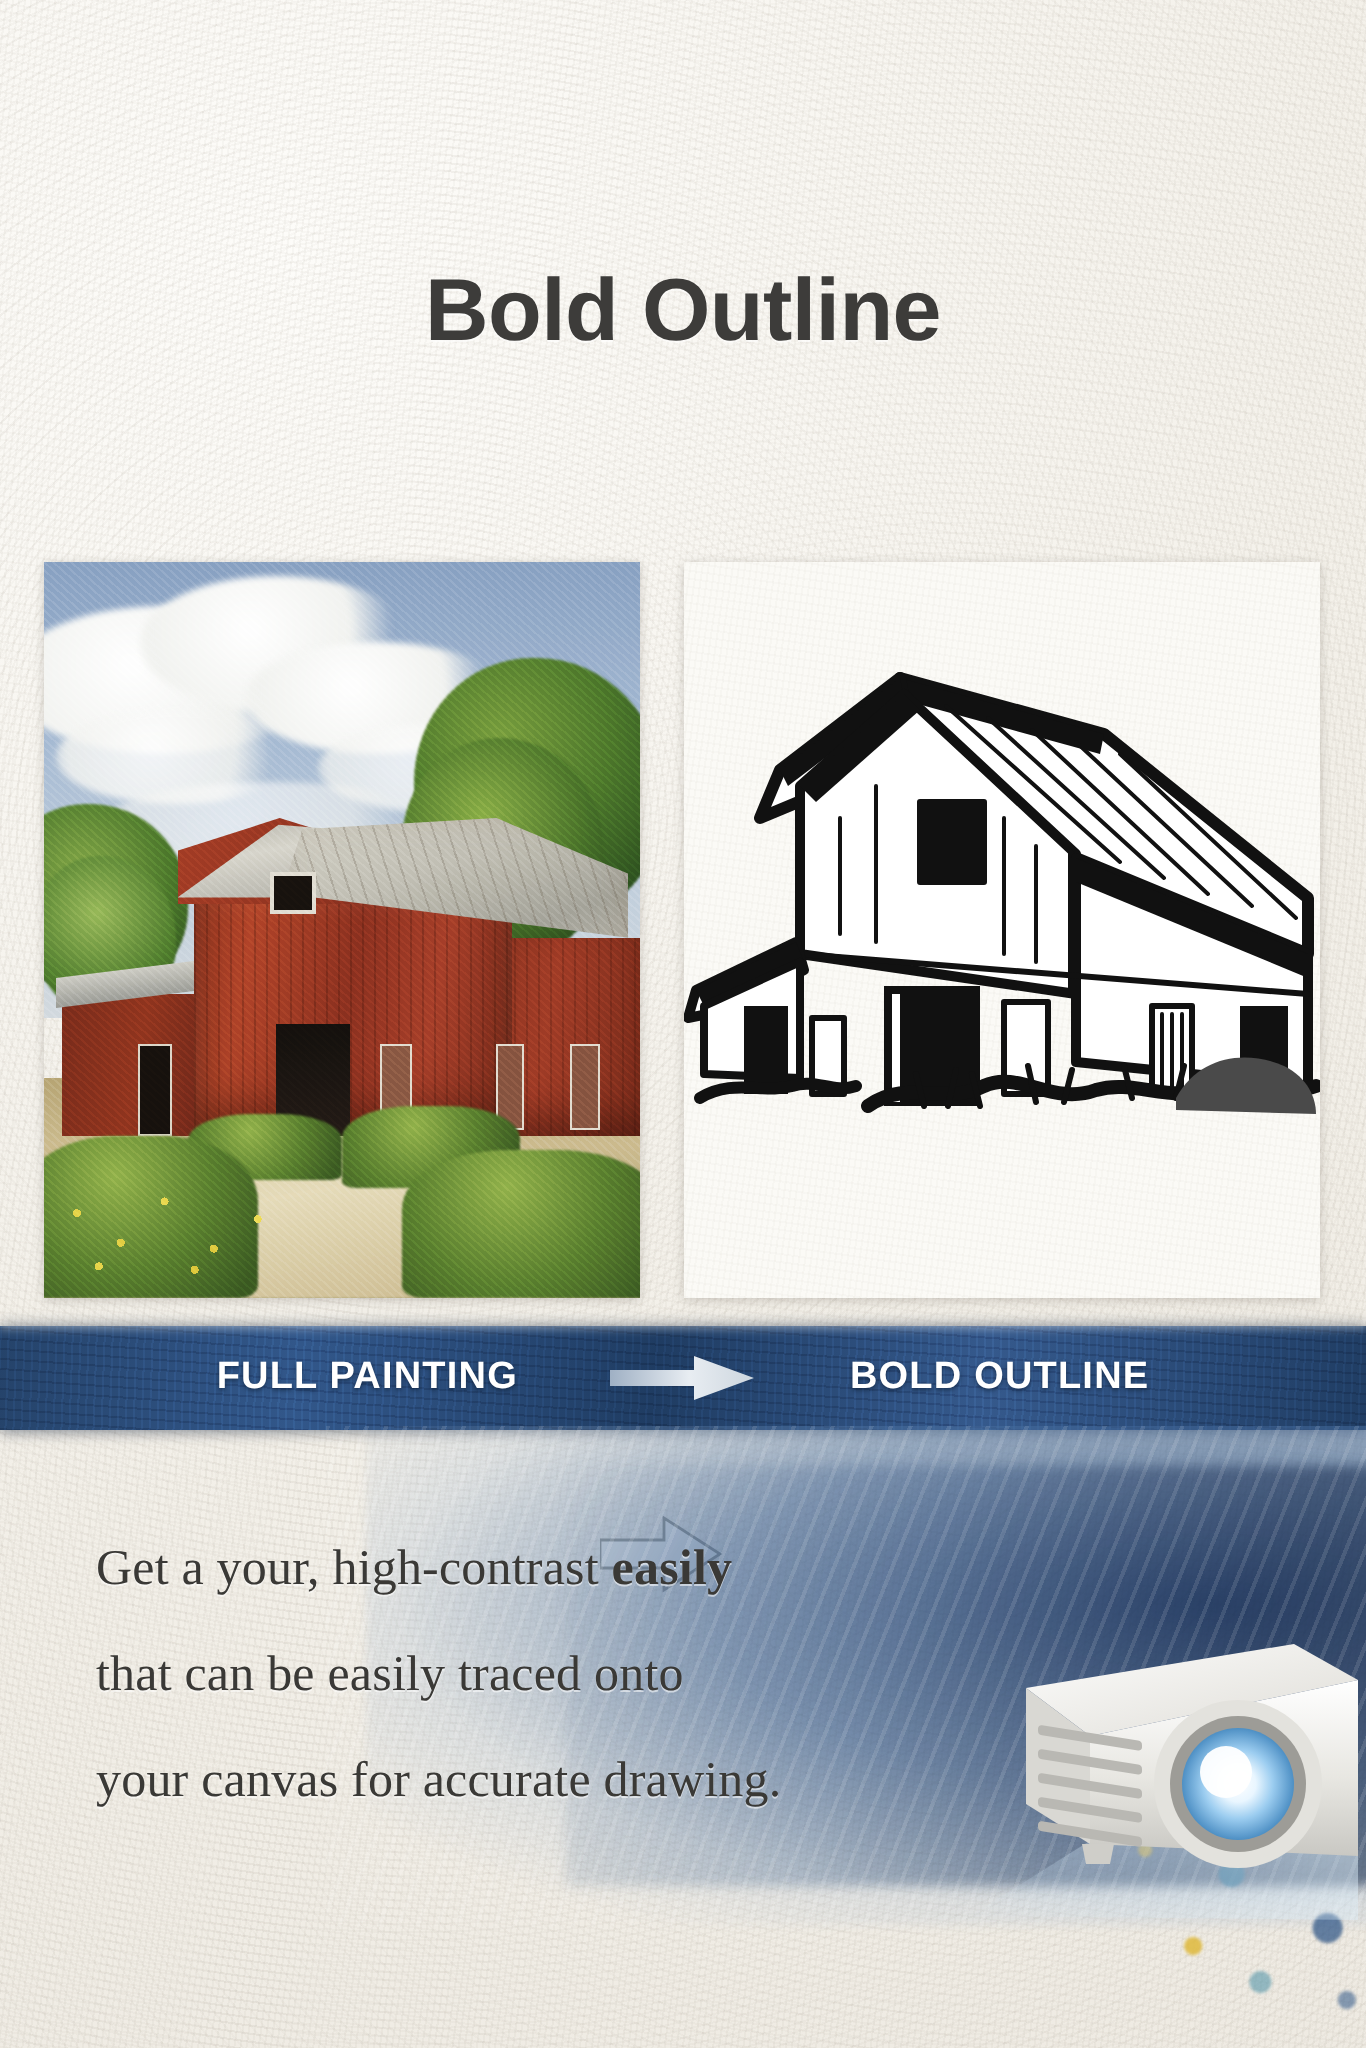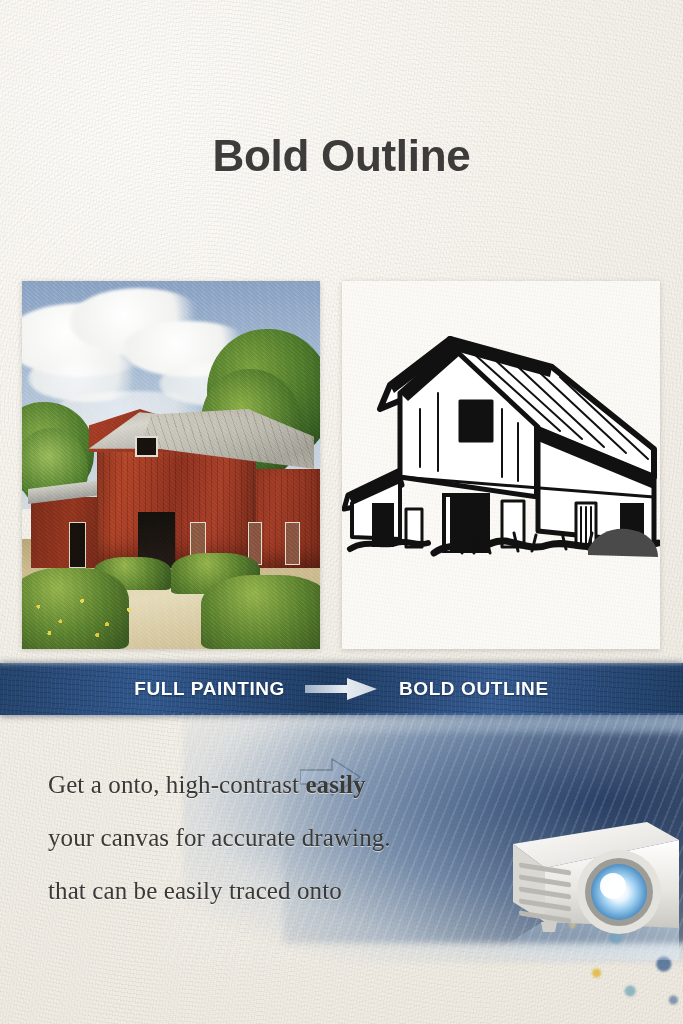--- a/index.html
+++ b/index.html
@@ -217,21 +217,21 @@
       repeating-linear-gradient(4deg,  rgba(10,25,45,.18) 0 1px, rgba(0,0,0,0) 1px 5px);
     mix-blend-mode:overlay;
   }
   .banner:after{
     content:""; position:absolute; left:0; right:0; top:-3px; height:7px;
     background:linear-gradient(180deg, rgba(255,255,255,.55), rgba(255,255,255,0));
     filter:blur(1.5px);
   }
   .banner-inner{
     position:absolute; inset:0;
-    display:flex; align-items:center; justify-content:center; gap:20px;
+    display:flex; align-items:center; justify-content:center; gap:46px;
   }
   .banner-label{
     color:#ffffff; font-size:19px; font-weight:bold; letter-spacing:.6px;
     text-shadow:0 1px 2px rgba(10,25,45,.6);
     position:relative; z-index:3;
   }
   .banner-arrow{ position:relative; z-index:3; width:74px; height:22px; }
 
   
   .wash{
@@ -490,18 +490,18 @@
       <ellipse cx="140" cy="82" rx="42" ry="42" fill="#e3e2dd"></ellipse>
       <ellipse cx="140" cy="82" rx="34" ry="34" fill="#9d9c97"></ellipse>
       <ellipse cx="140" cy="82" rx="28" ry="28" fill="url(#plens)"></ellipse>
       <ellipse cx="134" cy="76" rx="13" ry="13" fill="#ffffff" opacity=".95"></ellipse>
 
       <path d="M62,112 L78,112 L76,122 L64,122 Z" fill="#cfcec9"></path>
     </svg>
   </div>
 
   <div class="body-copy">
-    <div class="body-line"><span>Get a onto, high-contrast </span><span class="emph">easily</span></div>
+    <div class="body-line"><span>Get a your, high-contrast </span><span class="emph">easily</span></div>
+    <div class="body-line">that can be easily traced onto</div>
     <div class="body-line">your canvas for accurate drawing.</div>
-    <div class="body-line">that can be easily traced onto</div>
   </div>
 
 </div>
 
 </body></html>

